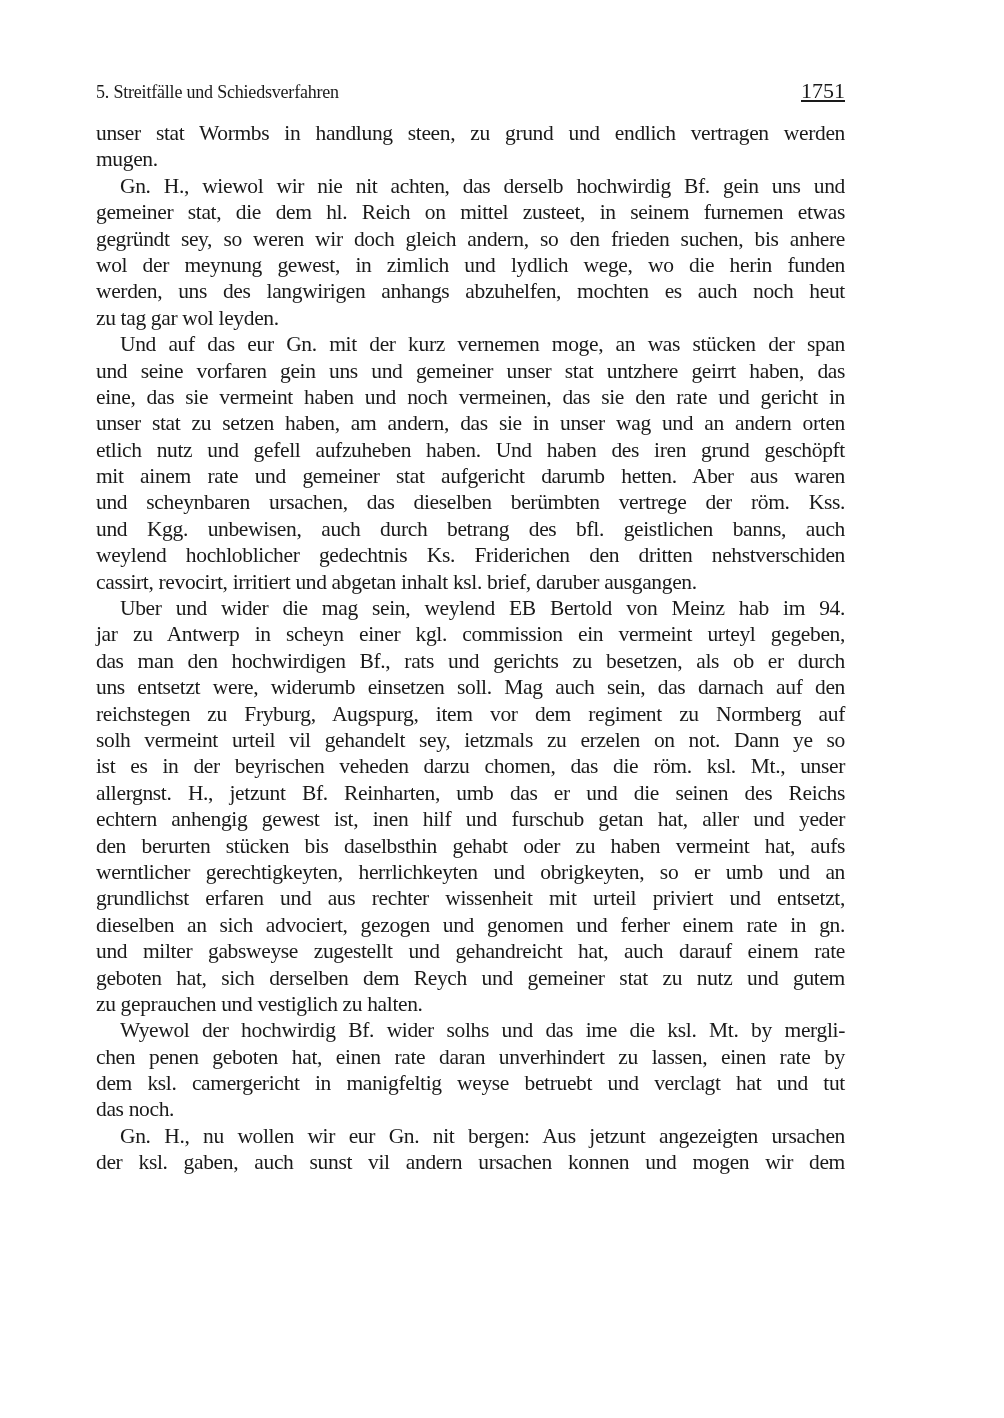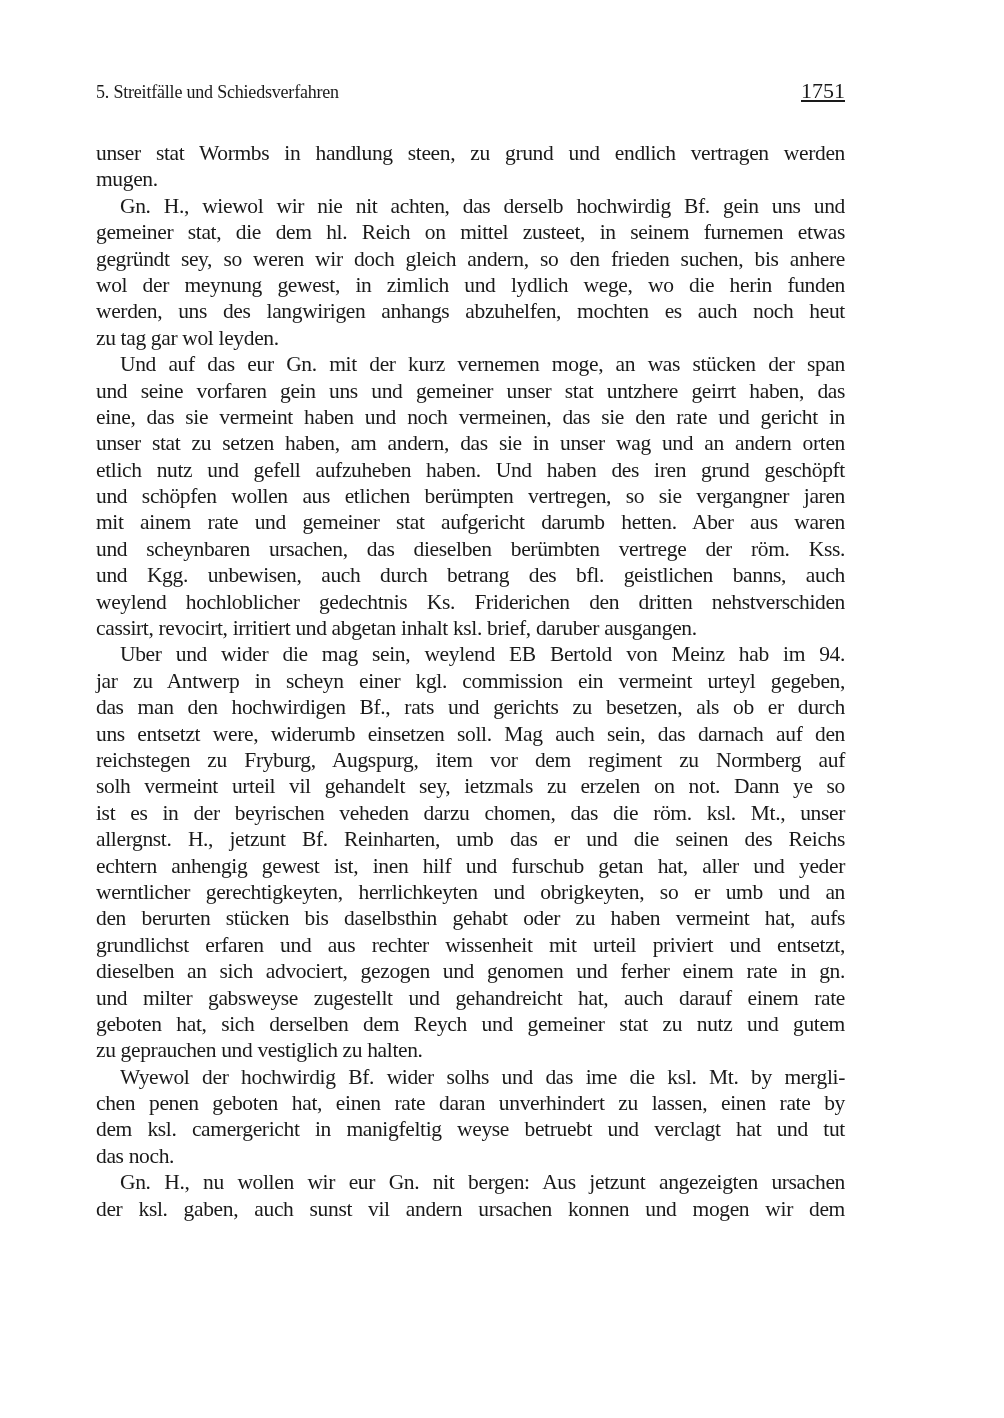--- a/index.html
+++ b/index.html
@@ -1,21 +1,21 @@
 <!DOCTYPE html>
 <html><head>
 <meta charset="utf-8">
 <style>
   html, body { margin: 0; padding: 0; background: #ffffff; }
   body { width: 1004px; height: 1418px; position: relative; overflow: hidden; }
   .page { position: absolute; left: 96px; top: 0; width: 749px; font-family: "Liberation Serif", "DejaVu Serif", serif; color: #1a1a1a; }
   .header { position: absolute; top: 78px; left: 0; width: 749px; height: 30px; }
   .running-title { position: absolute; left: 0; width: 749px; text-align: left; font-size: 18px; top: 4px; letter-spacing: -0.2px; }
   .page-number { position: absolute; right: 0; top: 0; font-size: 22px; text-decoration: underline; }
-  .body { position: absolute; top: 120px; left: 0; width: 749px; margin-top: 20px; }
+  .body { position: absolute; top: 120px; left: 0; width: 749px; }
   .line { display: block; height: 26.4px; line-height: 26.4px; font-size: 21.5px; white-space: nowrap; text-align: justify; text-align-last: justify; letter-spacing: -0.35px; }
   .line.last { text-align-last: left; }
   .line.indent { padding-left: 24px; }
 </style>
 </head>
 <body>
 
 <div class="page">
   <div class="header">
     <div class="running-title">5. Streitfälle und Schiedsverfahren</div>
@@ -33,39 +33,38 @@
         <span class="line">wol der meynung gewest, in zimlich und lydlich wege, wo die herin funden</span>
         <span class="line">werden, uns des langwirigen anhangs abzuhelfen, mochten es auch noch heut</span>
         <span class="line last">zu tag gar wol leyden.</span>
       </div>
       <div>
         <span class="line indent">Und auf das eur Gn. mit der kurz vernemen moge, an was stücken der span</span>
         <span class="line">und seine vorfaren gein uns und gemeiner unser stat untzhere geirrt haben, das</span>
         <span class="line">eine, das sie vermeint haben und noch vermeinen, das sie den rate und gericht in</span>
         <span class="line">unser stat zu setzen haben, am andern, das sie in unser wag und an andern orten</span>
         <span class="line">etlich nutz und gefell aufzuheben haben. Und haben des iren grund geschöpft</span>
-        <span class="line">und schöpfen wollen aus etlichen berümpten vertregen, so sie vergangner jaren</span>
         <span class="line">mit ainem rate und gemeiner stat aufgericht darumb hetten. Aber aus waren</span>
         <span class="line">und scheynbaren ursachen, das dieselben berümbten vertrege der röm. Kss.</span>
         <span class="line">und Kgg. unbewisen, auch durch betrang des bfl. geistlichen banns, auch</span>
         <span class="line">weylend hochloblicher gedechtnis Ks. Friderichen den dritten nehstverschiden</span>
         <span class="line last">cassirt, revocirt, irritiert und abgetan inhalt ksl. brief, daruber ausgangen.</span>
       </div>
       <div>
         <span class="line indent">Uber und wider die mag sein, weylend EB Bertold von Meinz hab im 94.</span>
         <span class="line">jar zu Antwerp in scheyn einer kgl. commission ein vermeint urteyl gegeben,</span>
         <span class="line">das man den hochwirdigen Bf., rats und gerichts zu besetzen, als ob er durch</span>
         <span class="line">uns entsetzt were, widerumb einsetzen soll. Mag auch sein, das darnach auf den</span>
         <span class="line">reichstegen zu Fryburg, Augspurg, item vor dem regiment zu Normberg auf</span>
         <span class="line">solh vermeint urteil vil gehandelt sey, ietzmals zu erzelen on not. Dann ye so</span>
         <span class="line">ist es in der beyrischen veheden darzu chomen, das die röm. ksl. Mt., unser</span>
         <span class="line">allergnst. H., jetzunt Bf. Reinharten, umb das er und die seinen des Reichs</span>
         <span class="line">echtern anhengig gewest ist, inen hilf und furschub getan hat, aller und yeder</span>
+        <span class="line">den berurten stücken bis daselbsthin gehabt oder zu haben vermeint hat, aufs</span>
         <span class="line">werntlicher gerechtigkeyten, herrlichkeyten und obrigkeyten, so er umb und an</span>
-        <span class="line">den berurten stücken bis daselbsthin gehabt oder zu haben vermeint hat, aufs</span>
         <span class="line">grundlichst erfaren und aus rechter wissenheit mit urteil priviert und entsetzt,</span>
         <span class="line">dieselben an sich advociert, gezogen und genomen und ferher einem rate in gn.</span>
         <span class="line">und milter gabsweyse zugestellt und gehandreicht hat, auch darauf einem rate</span>
         <span class="line">geboten hat, sich derselben dem Reych und gemeiner stat zu nutz und gutem</span>
         <span class="line last">zu geprauchen und vestiglich zu halten.</span>
       </div>
       <div>
         <span class="line indent">Wyewol der hochwirdig Bf. wider solhs und das ime die ksl. Mt. by mergli-</span>
         <span class="line">chen penen geboten hat, einen rate daran unverhindert zu lassen, einen rate by</span>
         <span class="line">dem ksl. camergericht in manigfeltig weyse betruebt und verclagt hat und tut</span>

